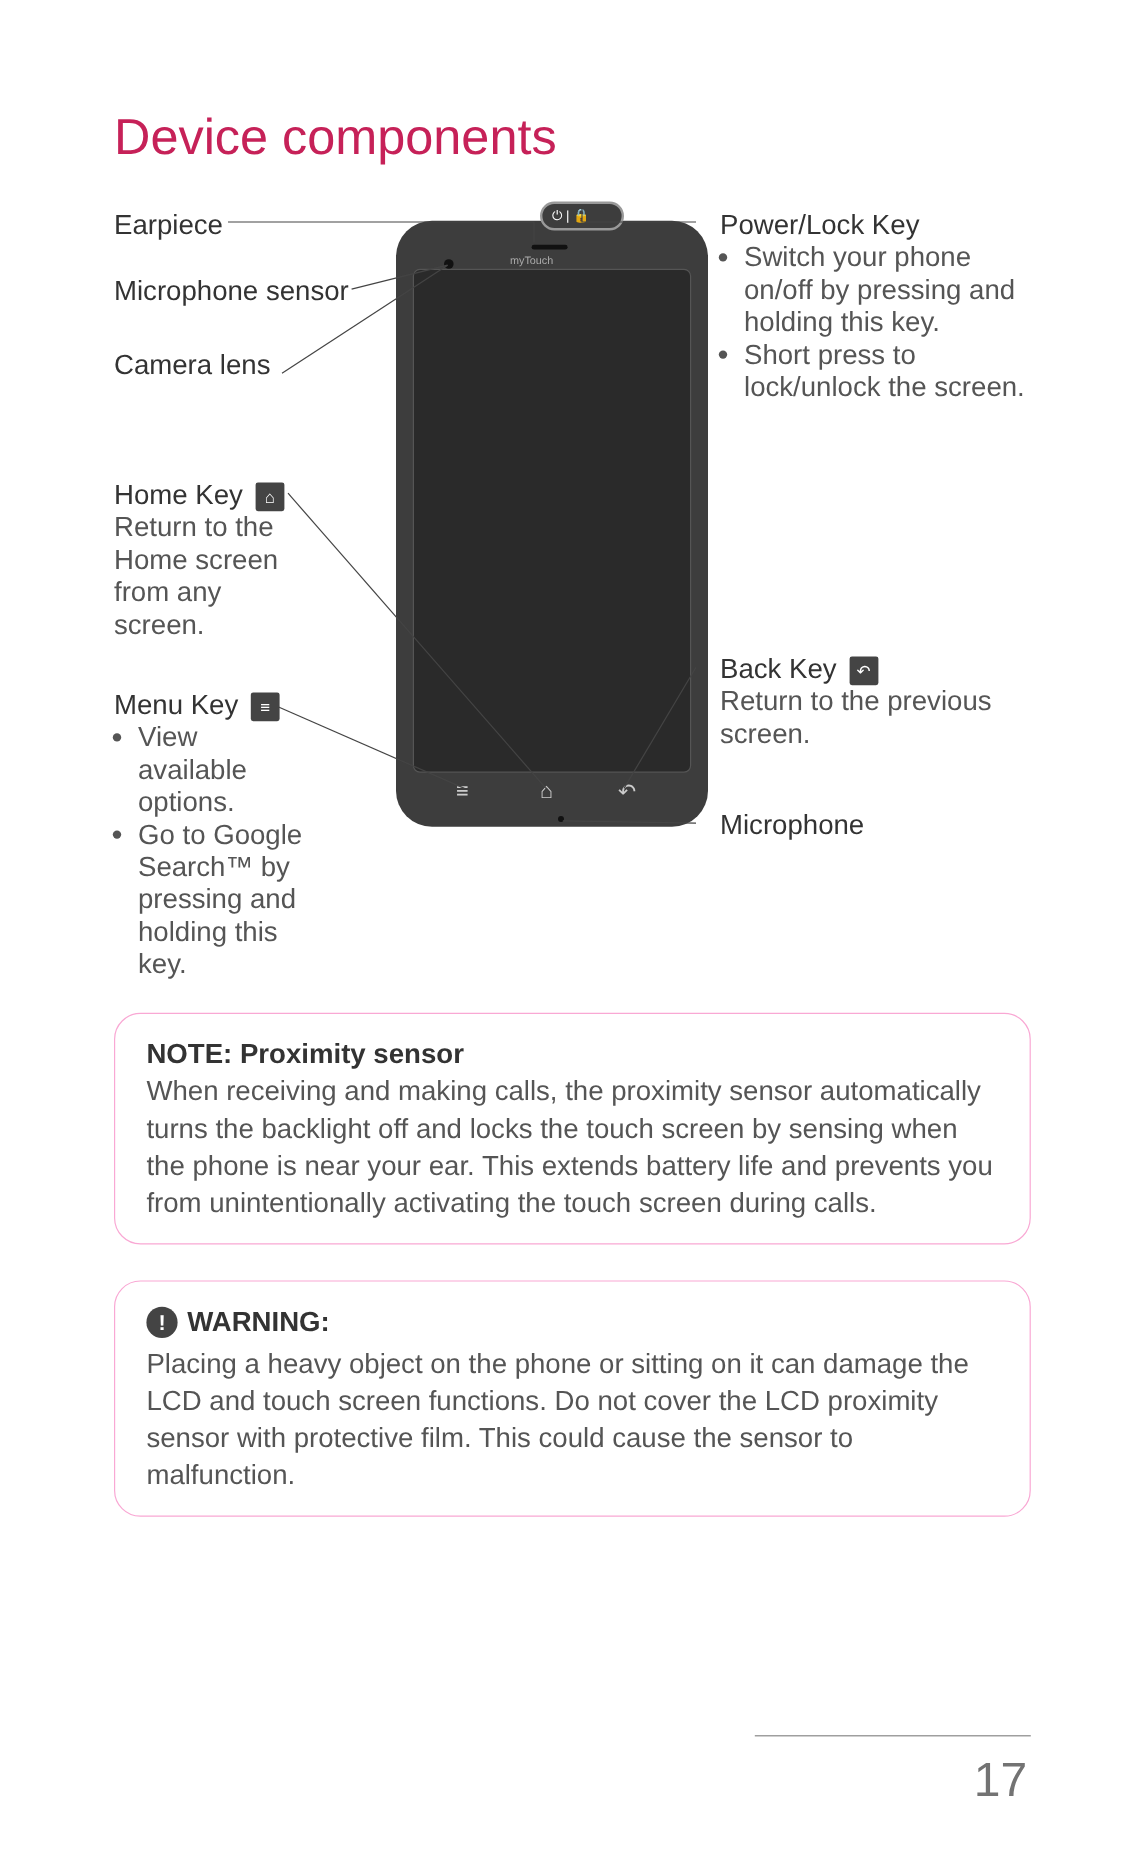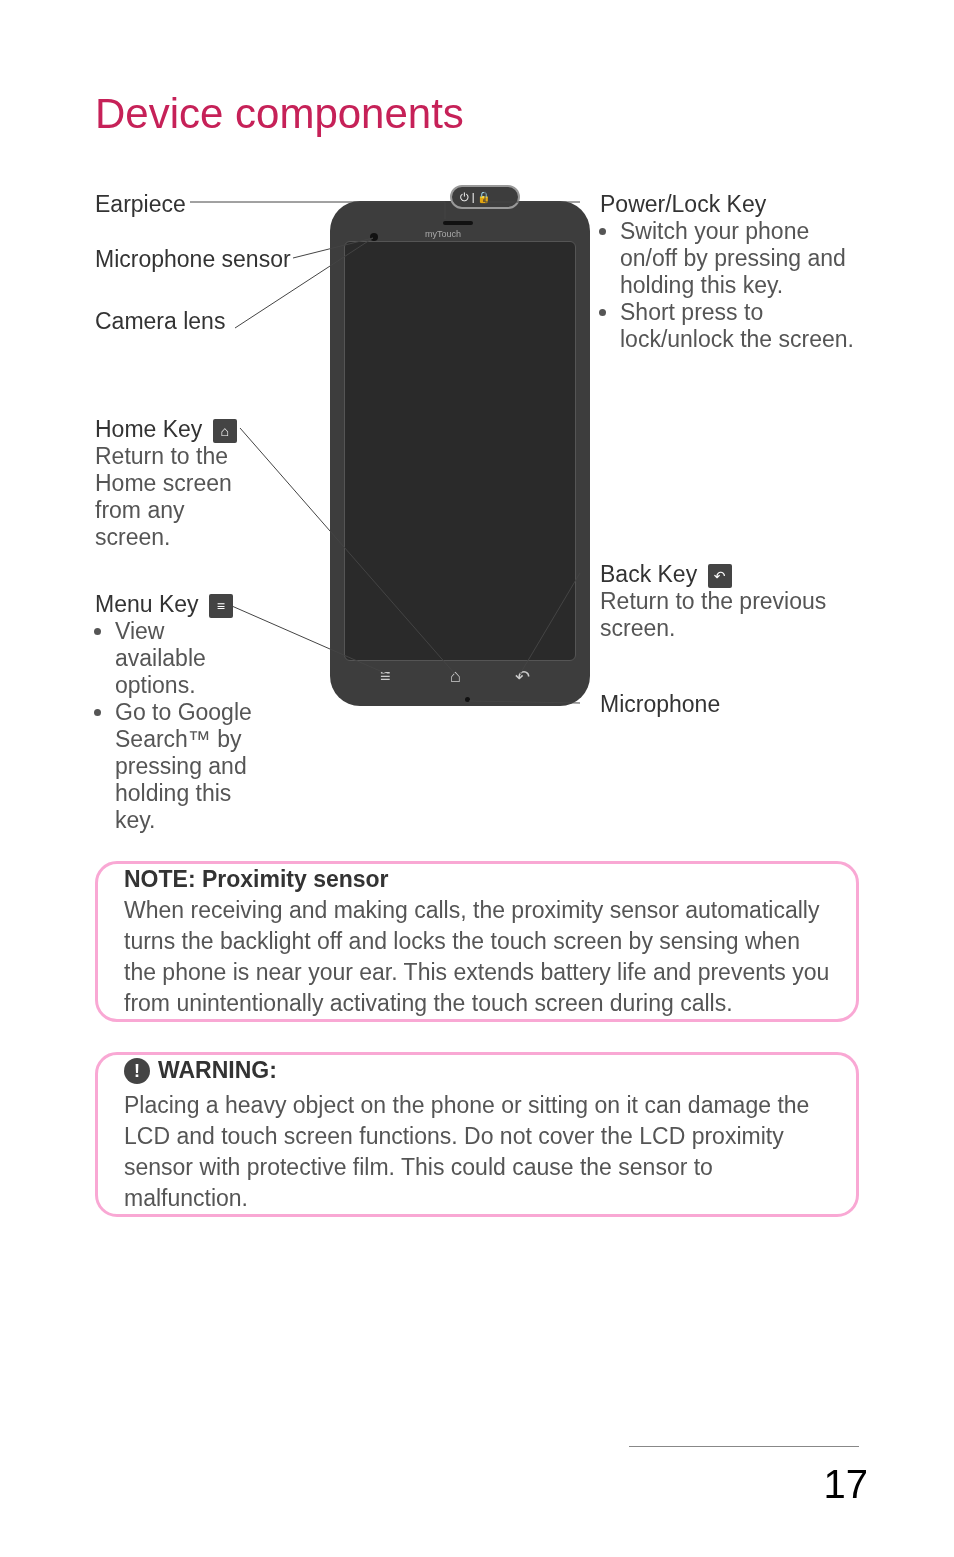--- a/index.html
+++ b/index.html
@@ -1,17 +1,17 @@
 <!DOCTYPE html>
 <html><head>
 <meta charset="utf-8">
 <style>
 *{margin:0;padding:0;box-sizing:border-box}
 body{font-family:Helvetica,Arial,sans-serif;background:#fff;color:#555;width:954px;height:1557px;position:relative;padding:90px 95px 0}
-h1{color:#c62158;font-weight:400;font-size:42px;margin-bottom:53px}
+h1{color:#c62158;font-weight:400;font-size:42px;margin-bottom:36px}
 .diagram{position:relative;height:640px}
 .phone{position:absolute;left:235px;top:10px;width:260px;height:505px;background:#3d3d3d;border-radius:30px}
 .pwr-nub{position:absolute;left:355px;top:-6px;width:70px;height:24px;background:#3d3d3d;border-radius:12px;border:2px solid #999}
 .pwr-nub span{font-size:11px;color:#fff;display:inline-block;margin-left:8px}
 .bezel{position:absolute;left:249px;top:50px;width:232px;height:420px;background:#2a2a2a;border-radius:6px;border:1px solid #555}
 .cam{position:absolute;left:275px;top:42px;width:8px;height:8px;border-radius:50%;background:#111}
 .ear{position:absolute;left:348px;top:30px;width:30px;height:4px;border-radius:2px;background:#111}
 .brand{position:absolute;left:330px;top:38px;color:#aaa;font-size:9px}
 .icn{position:absolute;color:#ccc;font-size:18px}
 .i-menu{left:285px;top:475px}
@@ -24,25 +24,25 @@
 .l-ear{left:0;top:0;width:210px}
 .l-prox{left:0;top:55px;width:210px}
 .l-cam{left:0;top:117px;width:210px}
 .l-home{left:0;top:225px;width:165px}
 .l-menu{left:0;top:400px;width:165px}
 .l-pwr{left:505px;top:0;width:255px}
 .l-back{left:505px;top:370px;width:255px}
 .l-mic{left:505px;top:500px;width:255px}
 .line{stroke:#444;stroke-width:1;fill:none}
 svg.leader{position:absolute;left:0;top:0;pointer-events:none}
-.note,.warn{border:3px solid #f9a8d4;border-radius:22px;padding:0 26px;margin-top:30px;font-size:23px;line-height:1.35;color:#555}
+.note,.warn{border:1px solid #f9a8d4;border-radius:22px;padding:18px 26px;margin-top:30px;font-size:23px;line-height:1.35;color:#555}
 .note strong,.warn strong{color:#333}
 .warn-hd{display:flex;align-items:center;gap:8px;margin-bottom:4px}
 .warn-ico{display:inline-flex;width:26px;height:26px;border-radius:50%;background:#444;color:#fff;align-items:center;justify-content:center;font-weight:700;font-size:18px}
-.pnum{position:absolute;right:86px;bottom:50px;font-size:40px;color:#000000}
+.pnum{position:absolute;right:98px;bottom:50px;font-size:40px;color:#737373}
 .rule{position:absolute;right:95px;bottom:110px;width:230px;height:1px;background:#888}
 .key-ico{display:inline-block;width:24px;height:24px;background:#444;color:#fff;font-size:14px;text-align:center;line-height:24px;vertical-align:middle;border-radius:2px;margin-left:4px}
 </style>
 </head>
 <body>
 
 <h1>Device components</h1>
 
 <div class="diagram">
   <div class="phone"></div>

